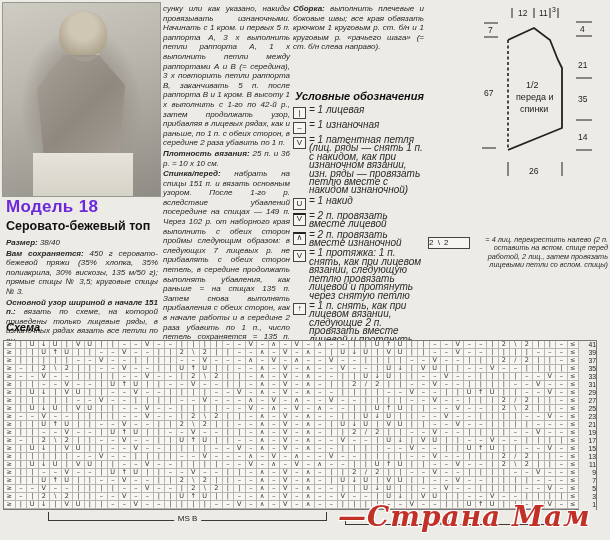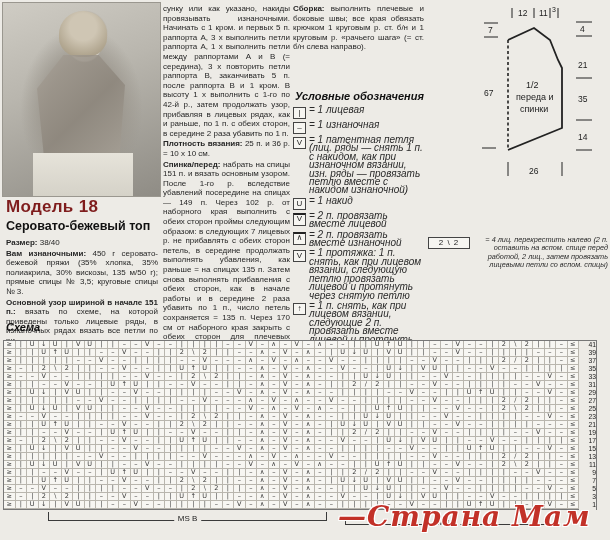--- a/index.html
+++ b/index.html
@@ -27,44 +27,44 @@
   }
   .photo .hair{
     position:absolute;left:56px;top:8px;width:48px;height:46px;border-radius:50% 50% 42% 42%;
     background:radial-gradient(circle at 50% 35%,#cfc6b4 0 35%,#b3a892 70%,#9a8f7a 100%);
   }
   .photo .skirt{
     position:absolute;left:30px;top:150px;width:100px;height:43px;
     background:linear-gradient(#e6e3da,#d5d2c8);
   }
   
-  .title{position:absolute;left:6px;top:197px;font-size:17px;font-weight:bold;letter-spacing:.3px;color:#7f1d1d;}
+  .title{position:absolute;left:6px;top:197px;font-size:17px;font-weight:bold;letter-spacing:.3px;color:#6d28d9;}
   .subtitle{position:absolute;left:6px;top:219px;font-size:12.5px;font-weight:bold;color:#111;}
   .tcol{position:absolute;font-size:8px;line-height:9.6px;text-align:justify;color:#262626;}
-  .tcol p{margin:0 0 1px 0;}
+  .tcol p{margin:0 0 1px 0;font-style:italic;}
   #col1{left:6px;top:238px;width:152px;}
   #col2{left:163px;top:4px;width:127px;}
   #col3{left:293px;top:4px;width:131px;}
   
   .leg-title{position:absolute;left:295px;top:90px;font-size:11px;font-weight:bold;font-style:italic;color:#111;}
   #legend{position:absolute;left:293px;top:106px;width:133px;}
   .leg-item{display:flex;margin-bottom:2px;}
   .leg-box{
     flex:0 0 11px;height:10px;margin-right:3px;margin-top:1px;
     border:1px solid #444;background:#f6f5f1;
     font-size:8px;line-height:10px;text-align:center;color:#222;
   }
   .leg-box.topline{border-top:2px solid #222;line-height:8px;}
   .leg-text{font-size:10px;line-height:8.4px;font-style:italic;text-align:left;}
   #cableLegend{position:absolute;left:428px;top:236px;width:180px;}
   .cable-item{display:flex;margin-bottom:7px;}
   .cable-box{
     flex:0 0 40px;height:10px;margin-right:12px;margin-top:1px;
     border:1px solid #444;background:#f6f5f1;
-    font-size:8px;line-height:9px;text-align:center;letter-spacing:1px;color:#222;
+    font-size:8px;line-height:9px;letter-spacing:1px;color:#222;
   }
   .cable-text{font-size:7.3px;line-height:8.4px;font-style:italic;text-align:right;}
   
   #schematic{position:absolute;left:478px;top:0;}
   #schematic text{font-family:"Liberation Sans",sans-serif;font-size:9px;fill:#222;}
   #schematic .small{font-size:7px;}
   #schematic .lbl{font-size:8.5px;}
   
   .scheme-title{position:absolute;left:6px;top:321px;font-size:11px;font-weight:bold;font-style:italic;color:#111;}
   #chart{
@@ -108,21 +108,21 @@
   <div class="hair"></div>
   <div class="figure"></div>
   <div class="skirt"></div>
 </div>
 
 <div class="title">Модель 18</div>
 <div class="subtitle">Серовато-бежевый топ</div>
 
 <div id="col1" class="tcol">
     <p><b>Размер:</b> 38/40</p>
-    <p><b>Вам изнаночными:</b> 450 г серовато-бежевой пряжи (35% хлопка, 35% полиакрила, 30% вискозы, 135 м/50 г); прямые спицы № 3,5; круговые спицы № 3.</p>
+    <p><b>Вам сохраняется:</b> 450 г серовато-бежевой пряжи (35% хлопка, 35% полиакрила, 30% вискозы, 135 м/50 г); прямые спицы № 3,5; круговые спицы № 3.</p>
     <p><b>Основной узор шириной в начале 151 п.:</b> вязать по схеме, на которой приведены только лицевые ряды, в изнаночных рядах вязать все петли по ри-</p>
   </div>
 <div id="col2" class="tcol">
     <p>сунку или как указано, накиды провязывать изнаночными. Начинать с 1 кром. и первых 5 п. раппорта А, 3 х выполнить петли раппорта А, 1 х выполнить петли между раппортами А и В (= середина), 3 х повторить петли раппорта В, заканчивать 5 п. после раппорта В и 1 кром. В высоту 1 х выполнить с 1-го по 42-й р., затем продолжать узор, прибавляя в лицевых рядах, как и раньше, по 1 п. с обеих сторон, в середине 2 раза убавить по 1 п.</p>
     <p><b>Плотность вязания:</b> 25 п. и 36 р. = 10 х 10 см.</p>
     <p><b>Спинка/перед:</b> набрать на спицы 151 п. и вязать основным узором. После 1-го р. вследствие убавлений посередине на спицах — 149 п. Через 102 р. от наборного края выполнить с обеих сторон проймы следующим образом: в следующих 7 лицевых р. не прибавлять с обеих сторон петель, в середине продолжать выполнять убавления, как раньше = на спицах 135 п. Затем снова выполнять прибавления с обеих сторон, как в начале работы и в середине 2 раза убавить по 1 п., число петель сохраняется = 135 п. Через 170 см от наборного края закрыть с обеих сторон для плечевых скосов в каждом 2-м р. 17 х по 1 п., продолжая выполнять убавления посередине. Через 204 р. от наборного края закрыть оставшиеся 67 п. выреза горловины.</p>
   </div>
 <div id="col3" class="tcol">
     <p><b>Сборка:</b> выполнить плечевые и боковые швы; все края обвязать крючком 1 круговым р. ст. б/н и 1 круговым р. «рачьего шага» (= ст. б/н слева направо).</p>
   </div>

